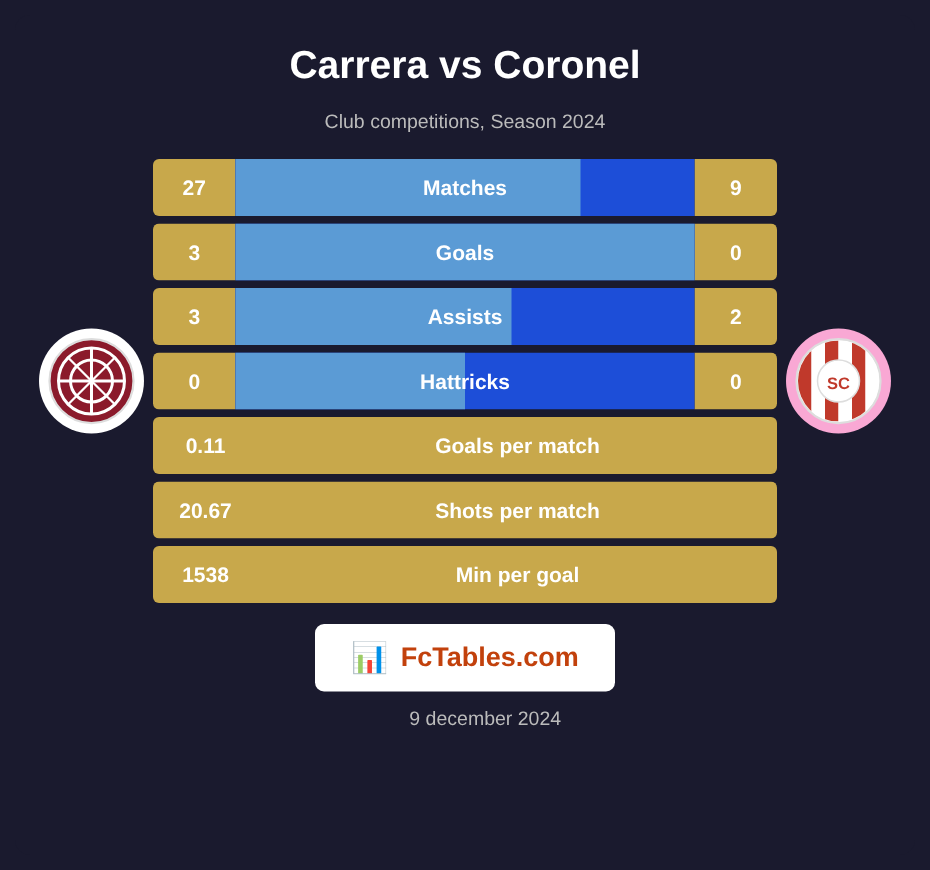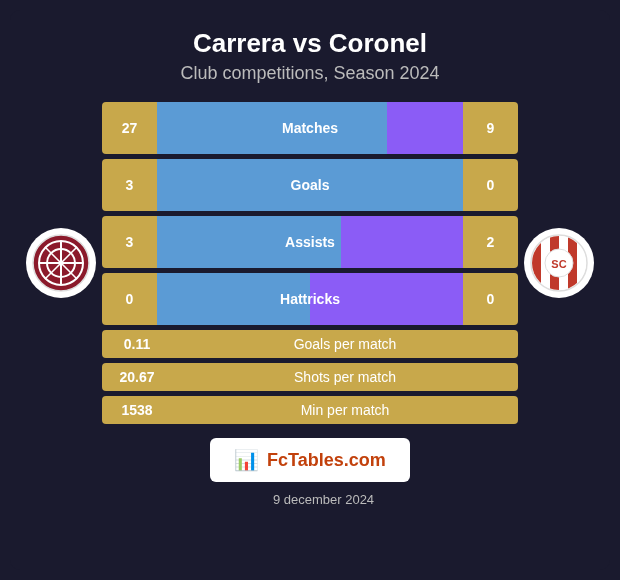--- a/index.html
+++ b/index.html
@@ -19,59 +19,59 @@
       border-radius: 10px;
       padding: 18px 10px 14px;
       display: flex;
       flex-direction: column;
       align-items: center;
     }
     .title {
       font-size: 26px;
       font-weight: bold;
       color: #fff;
-      margin-bottom: 4px;
+      margin-bottom: 14px;
       text-align: center;
     }
     .subtitle {
-      font-size: 18px;
+      font-size: 13px;
       color: #bbb;
       margin-bottom: 18px;
       text-align: center;
     }
     .stats-area {
       flex: 1;
       display: flex;
       flex-direction: column;
       gap: 5px;
     }
     .stat-row {
       display: flex;
       align-items: flex-end;
-      height: 52px;
+      height: 38px;
       border-radius: 4px;
       overflow: hidden;
       position: relative;
     }
     .stat-left-val {
       background: #c8a84b;
       color: #fff;
       font-weight: bold;
       font-size: 14px;
       width: 55px;
       height: 100%;
       display: flex;
       align-items: center;
       justify-content: center;
       flex-shrink: 0;
     }
     .stat-bar-container {
       flex: 1;
       height: 100%;
-      background: #8b5cf6;
+      background: #1d4ed8;
       display: flex;
       align-items: center;
       justify-content: center;
       position: relative;
     }
     .stat-label {
       color: #fff;
       font-weight: bold;
       font-size: 14px;
       z-index: 2;
@@ -93,21 +93,21 @@
       width: 55px;
       height: 100%;
       display: flex;
       align-items: center;
       justify-content: center;
       flex-shrink: 0;
     }
     .stat-single {
       display: flex;
       align-items: center;
-      height: 28px;
+      height: 38px;
       border-radius: 4px;
       overflow: hidden;
     }
     .stat-single-left {
       background: #c8a84b;
       color: #fff;
       font-weight: bold;
       font-size: 14px;
       width: 70px;
       height: 100%;
@@ -119,39 +119,39 @@
     .stat-single-bar {
       flex: 1;
       height: 100%;
       background: #c8a84b;
       display: flex;
       align-items: center;
       justify-content: center;
     }
     .stat-single-label {
       color: #fff;
-      font-weight: normal;
+      font-weight: bold;
       font-size: 14px;
     }
     
     .lanus-logo {
       width: 70px;
       height: 70px;
       border-radius: 50%;
       background: #fff;
       display: flex;
       align-items: center;
       justify-content: center;
       overflow: hidden;
     }
     .coronel-logo {
       width: 70px;
       height: 70px;
       border-radius: 50%;
-      background: #ffffff;
+      background: #f9a8d4;
       display: flex;
       align-items: center;
       justify-content: center;
       overflow: hidden;
     }
     .fctables-banner {
       margin-top: 14px;
       background: #fff;
       border-radius: 6px;
       padding: 10px 24px;
@@ -253,21 +253,21 @@
       <div class="stat-single">
         <div class="stat-single-left">20.67</div>
         <div class="stat-single-bar">
           <span class="stat-single-label">Shots per match</span>
         </div>
       </div>
 
       <div class="stat-single">
         <div class="stat-single-left">1538</div>
         <div class="stat-single-bar">
-          <span class="stat-single-label">Min per match</span>
+          <span class="stat-single-label">Min per goal</span>
         </div>
       </div>
     </div>
 
     <div style="width:82px;display:flex;align-items:center;justify-content:center;">
       <div class="coronel-logo">
         <svg width="60" height="60" viewBox="0 0 60 60">
           <circle cx="30" cy="30" r="28" fill="#fff" stroke="#ddd" stroke-width="1.5"></circle>
 
           <clipPath id="circle-clip">

